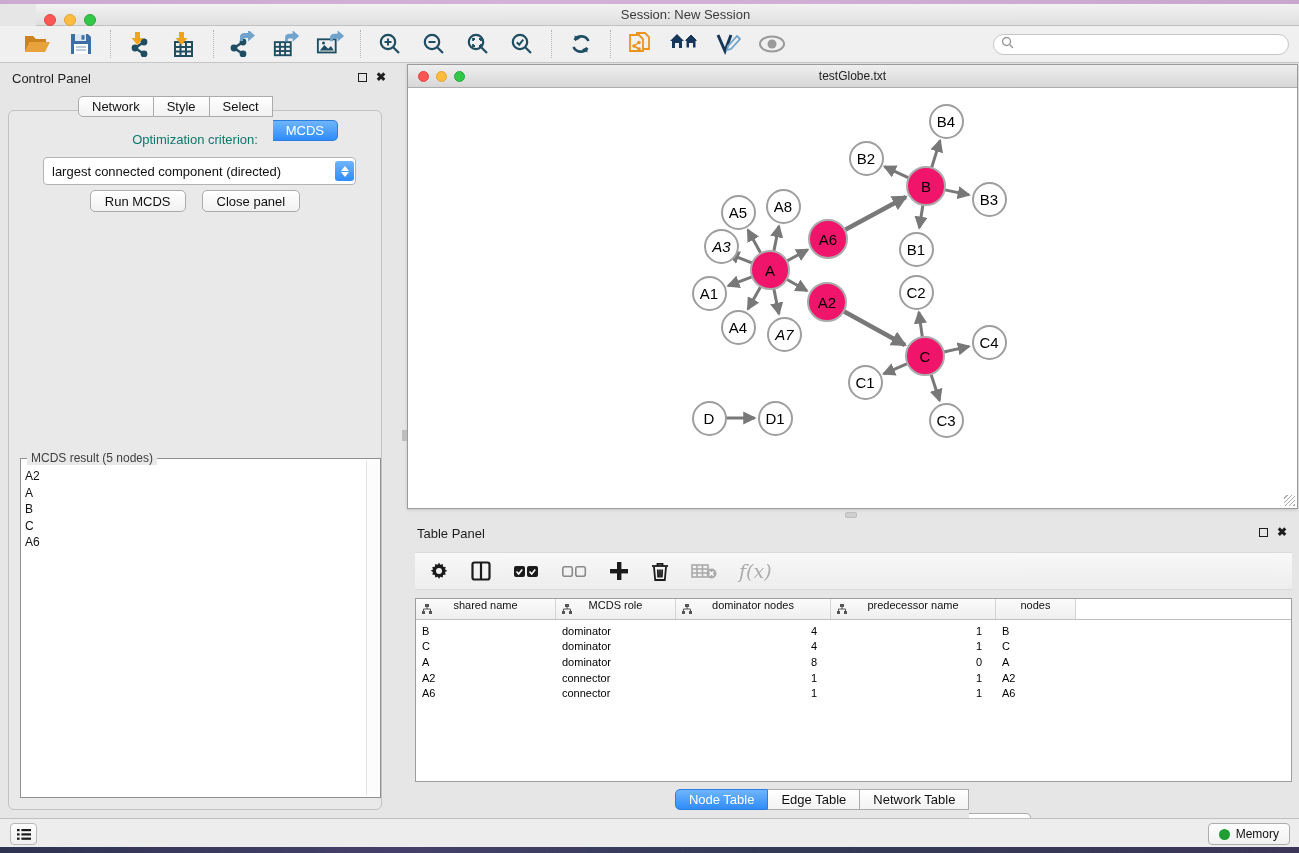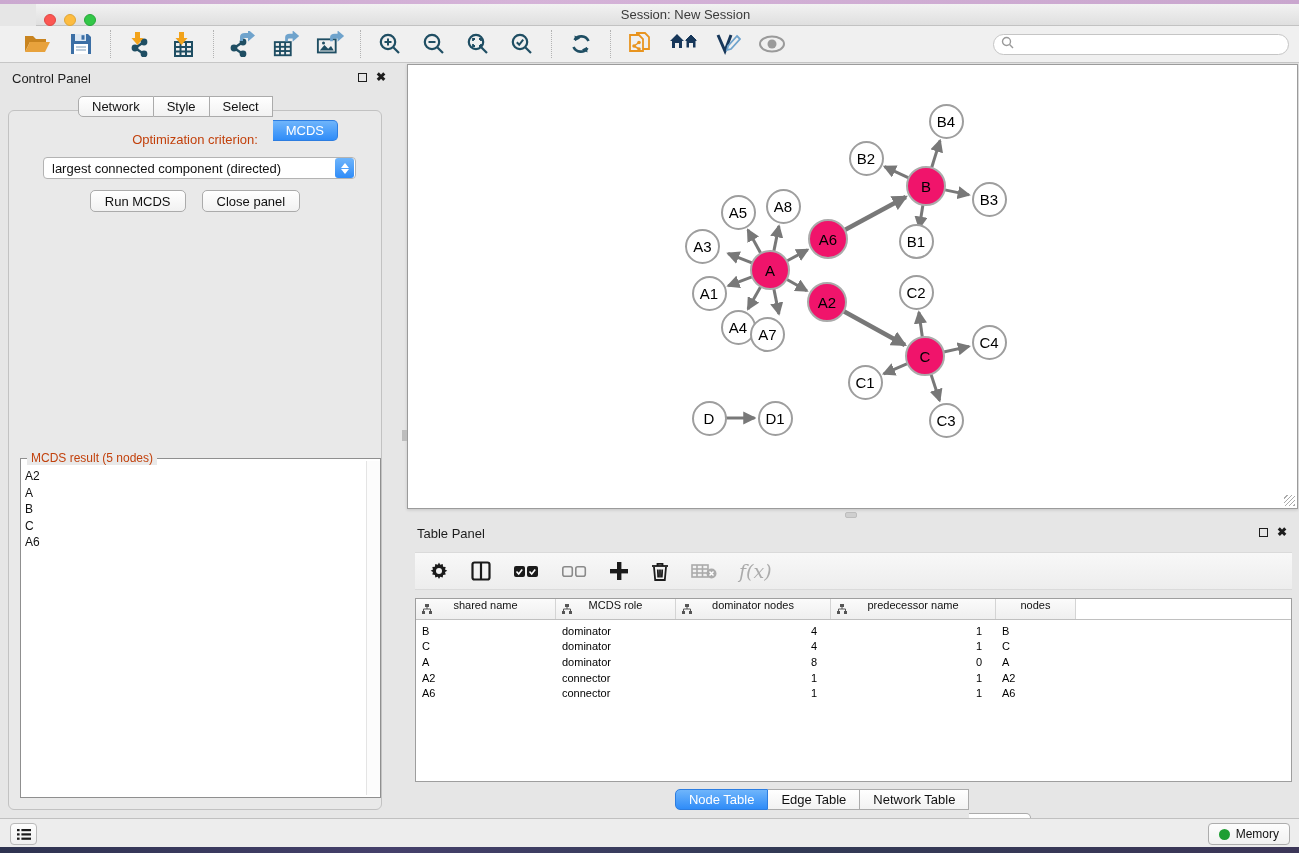--- a/index.html
+++ b/index.html
@@ -33,30 +33,30 @@
   .float-glyph { width:9px; height:9px; border:1.5px solid #1d1d1d; display:inline-block; }
   .close-glyph { font-size:12px; font-weight:bold; color:#1d1d1d; line-height:9px; }
   .cp-body { left:8px; top:110px; width:374px; height:700px; background:#E9E9E9; border:1px solid #C2C2C2; border-radius:6px; }
   .seg { display:inline-flex; }
   .seg .seg-tab { font-size:13px; color:#111; background:linear-gradient(#FFFFFF,#F2F2F2); border:1px solid #ABABAB; border-left-width:0;
                   padding:2px 13px; height:21px; display:flex; align-items:center; cursor:default; }
   .seg .seg-tab:first-child { border-left-width:1px; border-radius:5px 0 0 5px; }
   .seg .seg-tab:last-child { border-radius:0 5px 5px 0;margin-top:24px; }
   .seg .seg-tab.sel { background:linear-gradient(#6FB5FB,#2F8CF8); color:#fff; border-color:#2D7DE0; }
   .cp-tabs { left:78px; top:96px; }
-  .opt-label { left:8px; top:132px; width:374px; text-align:center; font-size:13px; color:#c2410c; }
-  .dropdown { left:43px; top:157px; width:313px; height:22px; background:#fff; border:1px solid #B3B3B3; border-radius:4px; display:flex; align-items:center; }
+  .opt-label { left:8px; top:132px; width:374px; text-align:center; font-size:13px; color:#0f766e; }
+  .dropdown { left:43px; top:157px; width:313px; height:28px; background:#fff; border:1px solid #B3B3B3; border-radius:4px; display:flex; align-items:center; }
   .dropdown .dd-text { flex:1; font-size:13px; color:#111; padding-left:8px; white-space:nowrap; overflow:hidden; }
   .dd-stepper { width:19px; height:20px; margin-right:1px; border-radius:3px; background:linear-gradient(#6FB5FB,#2F8CF8); display:flex; flex-direction:column; align-items:center; justify-content:center; gap:1px; }
   .dd-stepper .tri-up { width:0;height:0;border-left:4px solid transparent;border-right:4px solid transparent;border-bottom:5px solid #fff; }
   .dd-stepper .tri-dn { width:0;height:0;border-left:4px solid transparent;border-right:4px solid transparent;border-top:5px solid #fff; }
   .cp-buttons { left:0; top:190px; width:390px; display:flex; justify-content:center; gap:16px; }
   .mac-btn { font-size:13px; color:#111; background:linear-gradient(#FFFFFF,#F1F1F1); border:1px solid #ABABAB; border-radius:5px; padding:2px 14px; height:22px; cursor:default; }
   .result-box { left:20px; top:458px; width:361px; height:340px; background:#fff; border:1px solid #8F8F8F; }
-  .result-legend { position:absolute; top:-8px; left:6px; background:#E9E9E9; padding:0 4px; font-size:12px; color:#c2410c; }
+  .result-legend { position:absolute; top:-8px; left:6px; background:#E9E9E9; padding:0 4px; font-size:12px; color:#404040; }
   .result-list { position:absolute; left:4px; top:9px; right:16px; bottom:2px; overflow:hidden; font-size:12px; color:#111; }
   .result-list .row { line-height:16.5px; }
   .result-scroll { position:absolute; right:0; top:2px; width:14px; bottom:2px; background:#FCFCFC; border-left:1px solid #E4E4E4; }
 
   
   .net-win { left:407px; top:64px; width:891px; height:445px; background:#fff; border:1px solid #9B9B9B; box-shadow:0 1px 3px rgba(0,0,0,.15); }
   .net-titlebar { position:absolute; left:0; top:0; right:0; height:23px; background:linear-gradient(#EFEFEF,#D7D7D7); border-bottom:1px solid #ADADAD; }
   .net-titlebar .title { text-align:center; font-size:12px; color:#222; line-height:23px; }
   .net-lights { position:absolute; left:10px; top:6px; display:flex; gap:7px; }
   .net-lights .light { width:11px; height:11px; }
@@ -338,20 +338,28 @@
       <div class="row">A2</div>
       <div class="row">A</div>
       <div class="row">B</div>
       <div class="row">C</div>
       <div class="row">A6</div>
     </div>
   <div class="result-scroll"></div>
 </div>
 
 <div class="abs net-win">
+  <div class="net-titlebar">
+    <div class="net-lights">
+      <span class="light red"></span>
+      <span class="light yellow"></span>
+      <span class="light green"></span>
+    </div>
+    <div class="title">testGlobe.txt</div>
+  </div>
   <div class="graph" id="graph">
       <svg width="889" height="420" viewBox="0 0 889 420">
 <defs>
 <marker id="arr" viewBox="0 0 10 10" refX="8.5" refY="5" markerWidth="4.4" markerHeight="4.4" orient="auto">
             <path d="M0 0 L10 5 L0 10 z" fill="#787878"></path>
           </marker>
 <marker id="arrT" viewBox="0 0 10 10" refX="8.5" refY="5" markerWidth="3.4" markerHeight="3.4" orient="auto">
             <path d="M0 0 L10 5 L0 10 z" fill="#787878"></path>
           </marker>
 </defs>
@@ -371,28 +379,28 @@
         <line x1="523.3" y1="80.8" x2="532.0" y2="52.6" stroke="#787878" stroke-width="3" marker-end="url(#arr)"></line>
         <line x1="500.5" y1="275.2" x2="475.8" y2="285.8" stroke="#787878" stroke-width="3" marker-end="url(#arr)"></line>
         <line x1="514.5" y1="250.2" x2="510.9" y2="224.3" stroke="#787878" stroke-width="3" marker-end="url(#arr)"></line>
         <line x1="522.6" y1="285.1" x2="531.6" y2="312.5" stroke="#787878" stroke-width="3" marker-end="url(#arr)"></line>
         <line x1="534.6" y1="264.2" x2="561.0" y2="258.4" stroke="#787878" stroke-width="3" marker-end="url(#arr)"></line>
         <line x1="316.5" y1="330.0" x2="346.5" y2="330.0" stroke="#787878" stroke-width="3" marker-end="url(#arr)"></line>
       </svg>
       <div class="gnode hl" style="left: 342px; top: 162px; width: 40px; height: 40px;">A</div>
       <div class="gnode" style="left: 283.5px; top: 187.5px; width: 35px; height: 35px;">A1</div>
       <div class="gnode hl" style="left: 399px; top: 194px; width: 40px; height: 40px;">A2</div>
-      <div class="gnode" style="left: 277px; top: 140.5px; width: 35px; height: 35px;">A3</div>
+      <div class="gnode" style="left: 296px; top: 140.5px; width: 35px; height: 35px; font-style: italic;">A3</div>
       <div class="gnode" style="left: 312.5px; top: 221.5px; width: 35px; height: 35px;">A4</div>
       <div class="gnode" style="left: 312.5px; top: 106.5px; width: 35px; height: 35px;">A5</div>
       <div class="gnode hl" style="left: 400px; top: 131px; width: 40px; height: 40px;">A6</div>
-      <div class="gnode" style="left: 342px; top: 228.5px; width: 35px; height: 35px;">A7</div>
+      <div class="gnode" style="left: 359px; top: 228.5px; width: 35px; height: 35px; font-style: italic;">A7</div>
       <div class="gnode" style="left: 357.5px; top: 100.5px; width: 35px; height: 35px;">A8</div>
       <div class="gnode hl" style="left: 498px; top: 78px; width: 40px; height: 40px;">B</div>
-      <div class="gnode" style="left: 490.5px; top: 136px; width: 35px; height: 35px;">B1</div>
+      <div class="gnode" style="left: 490.5px; top: 144px; width: 35px; height: 35px;">B1</div>
       <div class="gnode" style="left: 440.5px; top: 52.5px; width: 35px; height: 35px;">B2</div>
       <div class="gnode" style="left: 563.5px; top: 93.5px; width: 35px; height: 35px;">B3</div>
       <div class="gnode" style="left: 520.5px; top: 15.5px; width: 35px; height: 35px;">B4</div>
       <div class="gnode hl" style="left: 497px; top: 248px; width: 40px; height: 40px;">C</div>
       <div class="gnode" style="left: 439.5px; top: 276.5px; width: 35px; height: 35px;">C1</div>
       <div class="gnode" style="left: 490.5px; top: 186.5px; width: 35px; height: 35px;">C2</div>
       <div class="gnode" style="left: 520.5px; top: 314.5px; width: 35px; height: 35px;">C3</div>
       <div class="gnode" style="left: 563.5px; top: 236.5px; width: 35px; height: 35px;">C4</div>
       <div class="gnode" style="left: 283.5px; top: 312.5px; width: 35px; height: 35px;">D</div>
       <div class="gnode" style="left: 349.5px; top: 312.5px; width: 35px; height: 35px;">D1</div>

